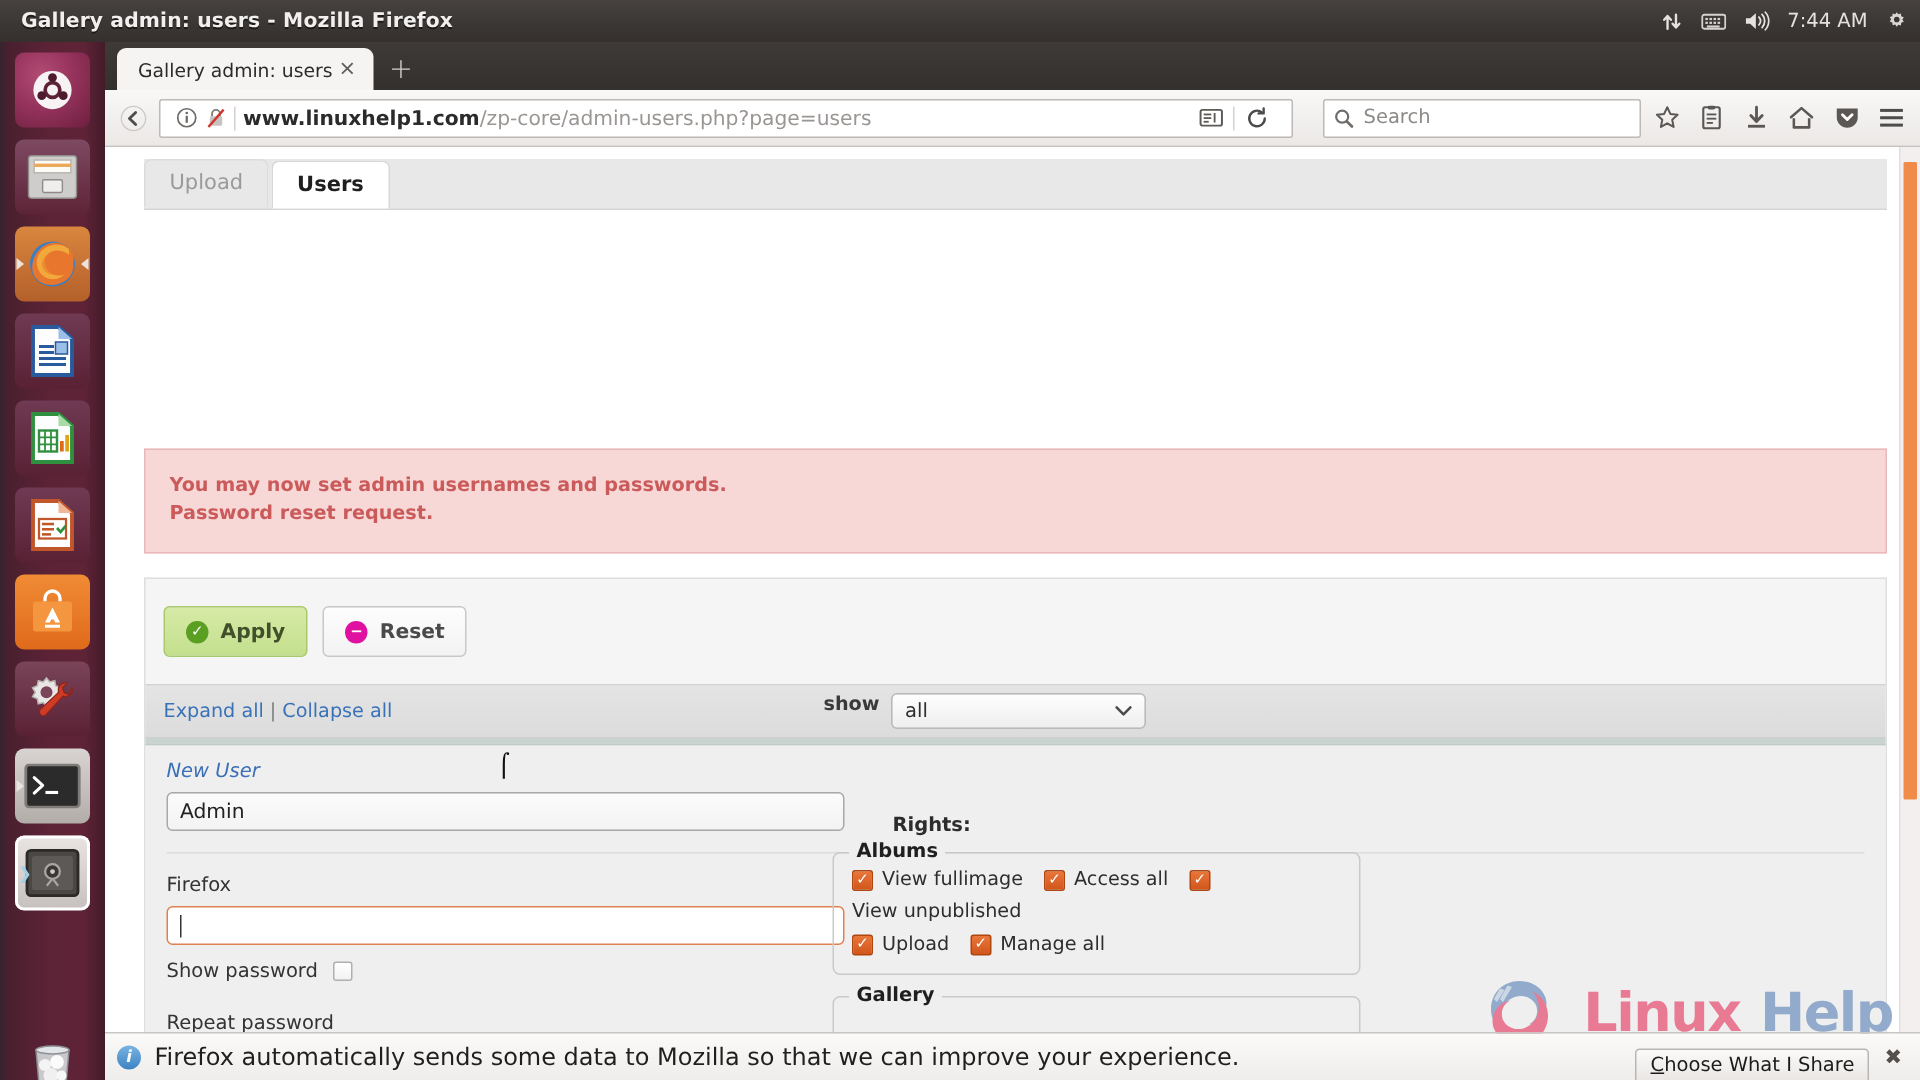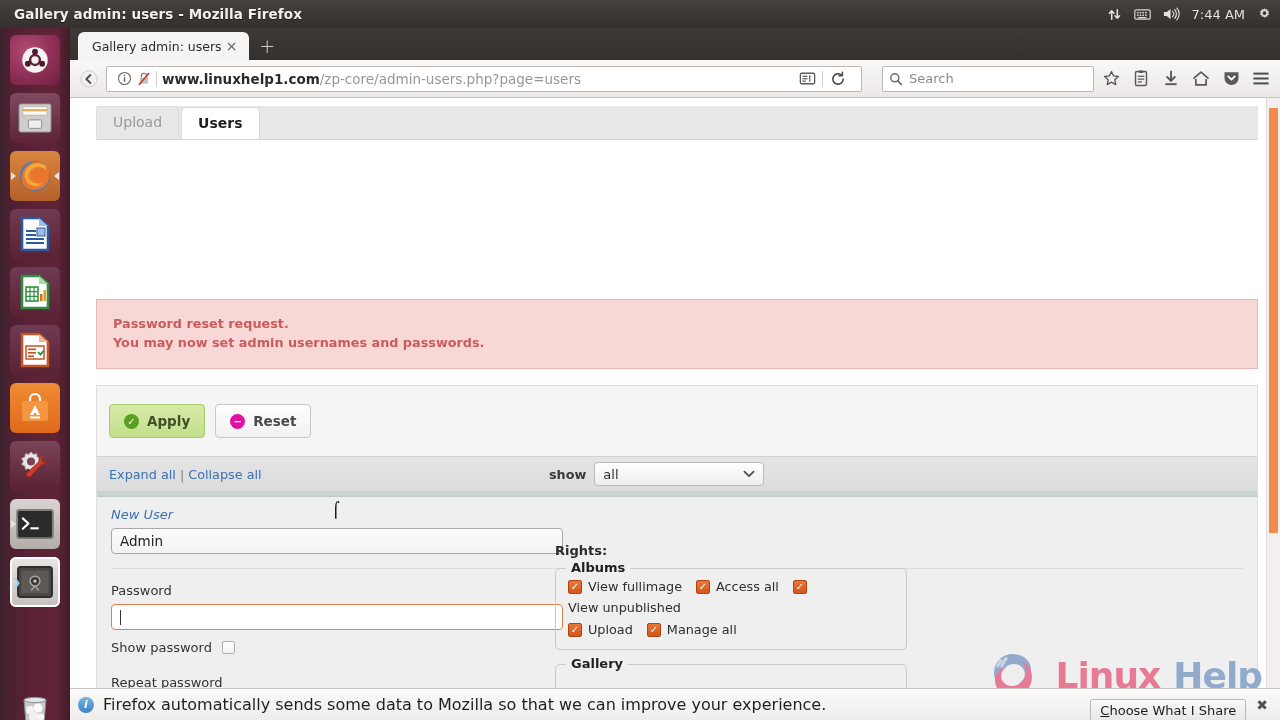--- a/index.html
+++ b/index.html
@@ -141,21 +141,21 @@
   .ico-minus { background:#e010a0; }
 
   .subbar {
     background: linear-gradient(to bottom,#e4e4e4 0%,#dcdcdc 100%);
     border-top:1px solid #d2d2d2; border-bottom:1px solid #cfcfcf;
     height: 36px; display:flex; align-items:center; padding: 0 12px;
     position: relative;
   }
   .lnk { color:#3a72b8; font-size:12.8px; }
   .lnk-sep { color:#7d7d7d; margin: 0 4px; font-size:12.8px; }
-  .show-wrap { position:absolute; left: 452px; display:flex; align-items:center; gap:8px; }
+  .show-wrap { position:absolute; left: 452px; display:flex; gap:8px; }
   .show-label { font-size:12.8px; color:#3a3a3a; font-weight: bold; }
   .select {
     width: 170px; height: 24px; border:1px solid #b9b9b9; border-radius:4px;
     background: linear-gradient(to bottom,#fefefe 0%,#eeeeee 100%);
     display:flex; align-items:center; justify-content:space-between; padding:0 8px;
     font-size:13px; color:#2f2f2f;
   }
   .sep-strip { height: 5px; background: #c9d3d0; border-bottom:1px solid #bfc9c6; }
 
   .form-area { background:#efefef; padding: 10px 14px 0 14px; position:relative; min-height: 260px; }
@@ -166,21 +166,21 @@
     font-size:13.5px; color:#222; display:flex; align-items:center; padding:0 8px;
   }
   .tinput.focused { border-color:#e08050; background:#fff; }
   .caret { width:1px; height:15px; background:#333; }
   .hr-light { height:1px; background:#dcdcdc; margin: 14px 0 14px 0; width: 100%; }
   .flbl { font-size:13px; color:#333; margin-bottom:6px; }
   .chk-row { display:flex; align-items:center; gap:10px; margin: 10px 0 0 0; }
   .chk-empty { width:13px; height:13px; border:1px solid #b0b0b0; border-radius:2px; background:linear-gradient(to bottom,#fff,#f2f2f2); }
 
   .rights { position:absolute; left: 458px; top: 46px; width: 352px; }
-  .rights-h { font-weight:bold; font-size:13px; color:#2c2c2c; margin-bottom:10px; }
+  .rights-h { font-weight:bold; font-size:13px; color:#2c2c2c; margin-bottom:10px;margin-left:40px; }
   .fieldset {
     border:1px solid #c9c9c9; border-radius:5px; padding: 10px 12px 12px 12px;
     position:relative; margin-bottom: 14px;
   }
   .legend {
     position:absolute; top:-9px; left:10px; background:#efefef; padding: 0 5px;
     font-weight:bold; font-size:13px; color:#1f1f1f;
   }
   .chkline { display:flex; align-items:center; flex-wrap:wrap; gap: 6px 6px; font-size:12.8px; color:#2e2e2e; }
   .chkline + .chkline { margin-top: 7px; }
@@ -511,22 +511,22 @@
 
       <div class="zp-tabstrip"></div>
       <div class="zp-tabs">
         <div class="zp-tab inactive">Upload</div>
         <div class="zp-tab active">Users</div>
       </div>
 
       <div class="content">
 
         <div class="alert">
+          <div>You may now set admin usernames and passwords.</div>
           <div>Password reset request.</div>
-          <div>You may now set admin usernames and passwords.</div>
         </div>
 
         <div class="panel-box">
 
           <div class="btnrow">
             <div class="btn apply">
               <span class="ico-circle ico-check">✓</span>
               <span>Apply</span>
             </div>
             <div class="btn">
@@ -554,21 +554,21 @@
 
           <div class="sep-strip"></div>
 
           <div class="form-area">
 
             <div class="lbl-newuser">New User</div>
             <div class="tinput">Admin</div>
 
             <div class="hr-light"></div>
 
-            <div class="flbl">Password</div>
+            <div class="flbl">Firefox</div>
             <div class="tinput focused">
                 <span class="caret"></span>
               </div>
 
             <div class="chk-row">
               <span class="flbl" style="margin:0;">Show password</span>
               <span class="chk-empty"></span>
             </div>
 
             <div class="flbl" style="margin-top:20px;">Repeat password</div>

